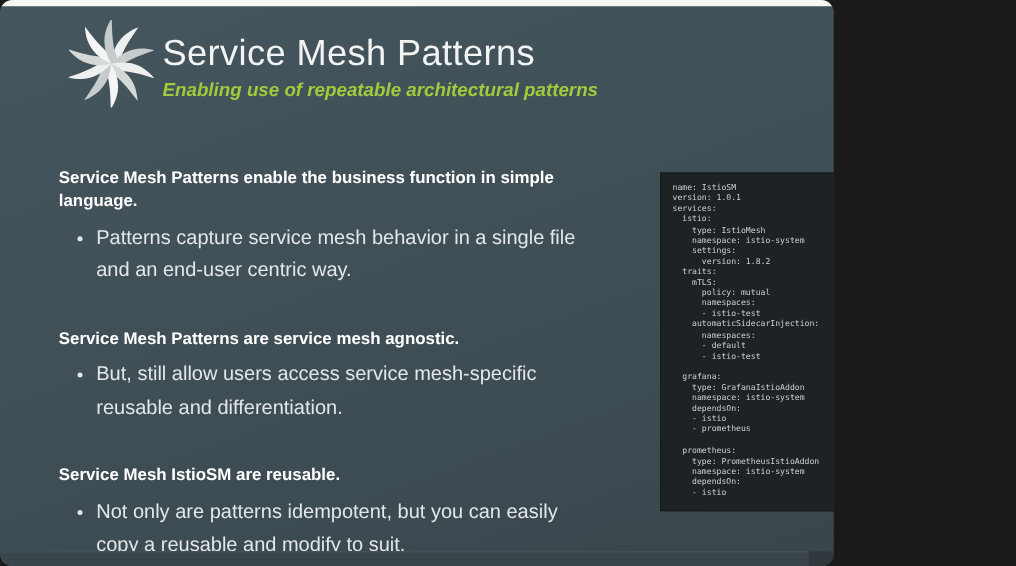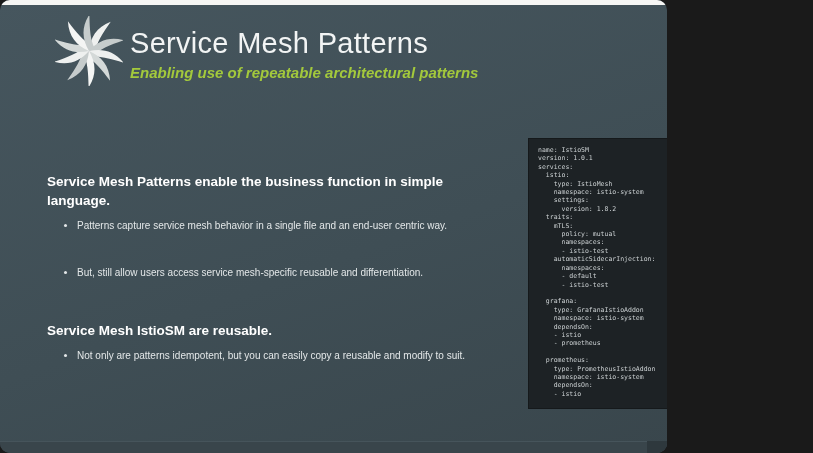--- a/index.html
+++ b/index.html
@@ -59,28 +59,27 @@
     color: #e6e9ea;
   }
   .point { margin-bottom: 31px; }
   .point h2 {
     font-size: 13.5px;
     font-weight: 700;
     color: #ffffff;
     line-height: 1.4;
     width: 400px;
     margin-bottom: 7px;
-    margin-top: 40px;
   }
   .point ul {
     margin-left: 30px;
     width: 392px;
   }
   .point li {
-    font-size: 10px;
+    font-size: 16px;
     line-height: 1.65;
     color: #e3e7e8;
   }
 
   
   .code-panel {
     position: absolute;
     left: 528px; top: 138px;
     width: 208px; height: 271px;
     background: #1d2225;
@@ -174,20 +173,21 @@
   <div class="content">
 
     <section class="point">
       <h2>Service Mesh Patterns enable the business function in simple language.</h2>
       <ul>
         <li>Patterns capture service mesh behavior in a single file and an end-user centric way.</li>
       </ul>
     </section>
 
     <section class="point">
+      <h2>Service Mesh Patterns are service mesh agnostic.</h2>
       <ul>
         <li>But, still allow users access service mesh-specific reusable and differentiation.</li>
       </ul>
     </section>
 
     <section class="point">
       <h2>Service Mesh IstioSM are reusable.</h2>
       <ul>
         <li>Not only are patterns idempotent, but you can easily copy a reusable and modify to suit.</li>
       </ul>

